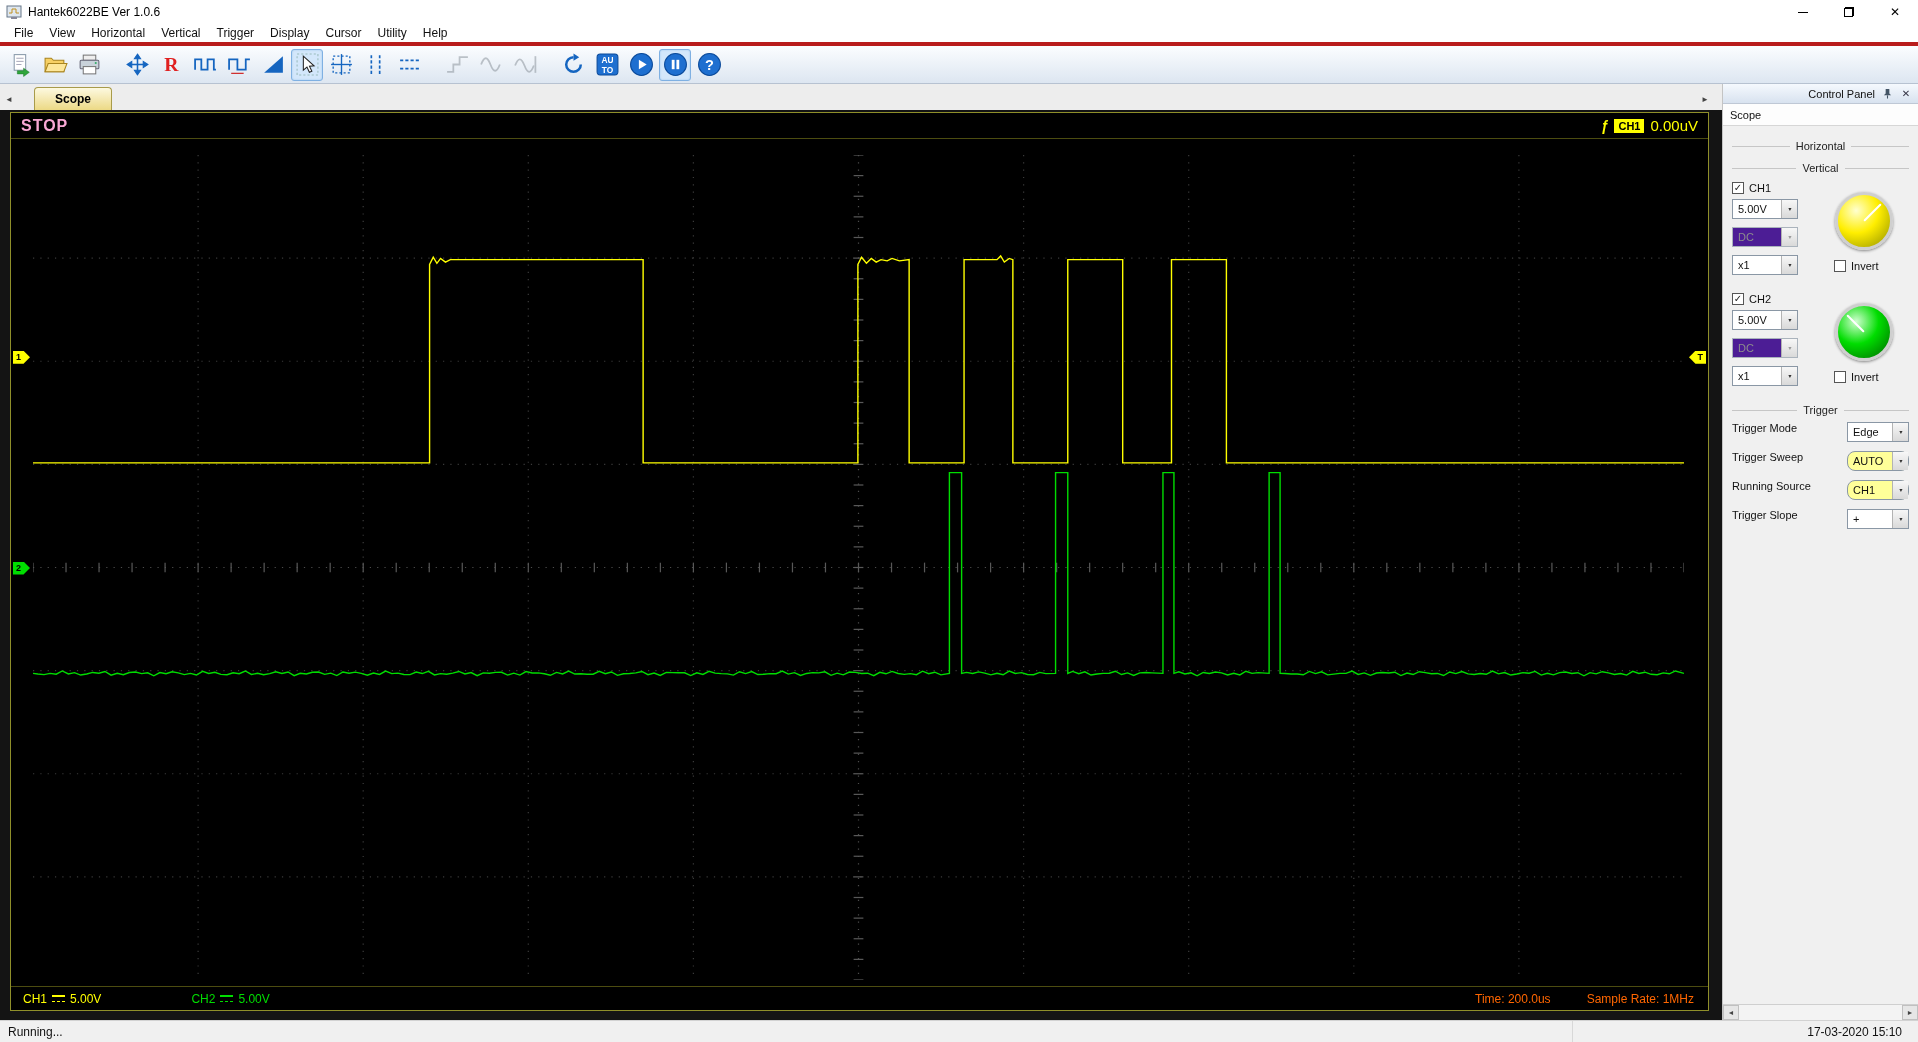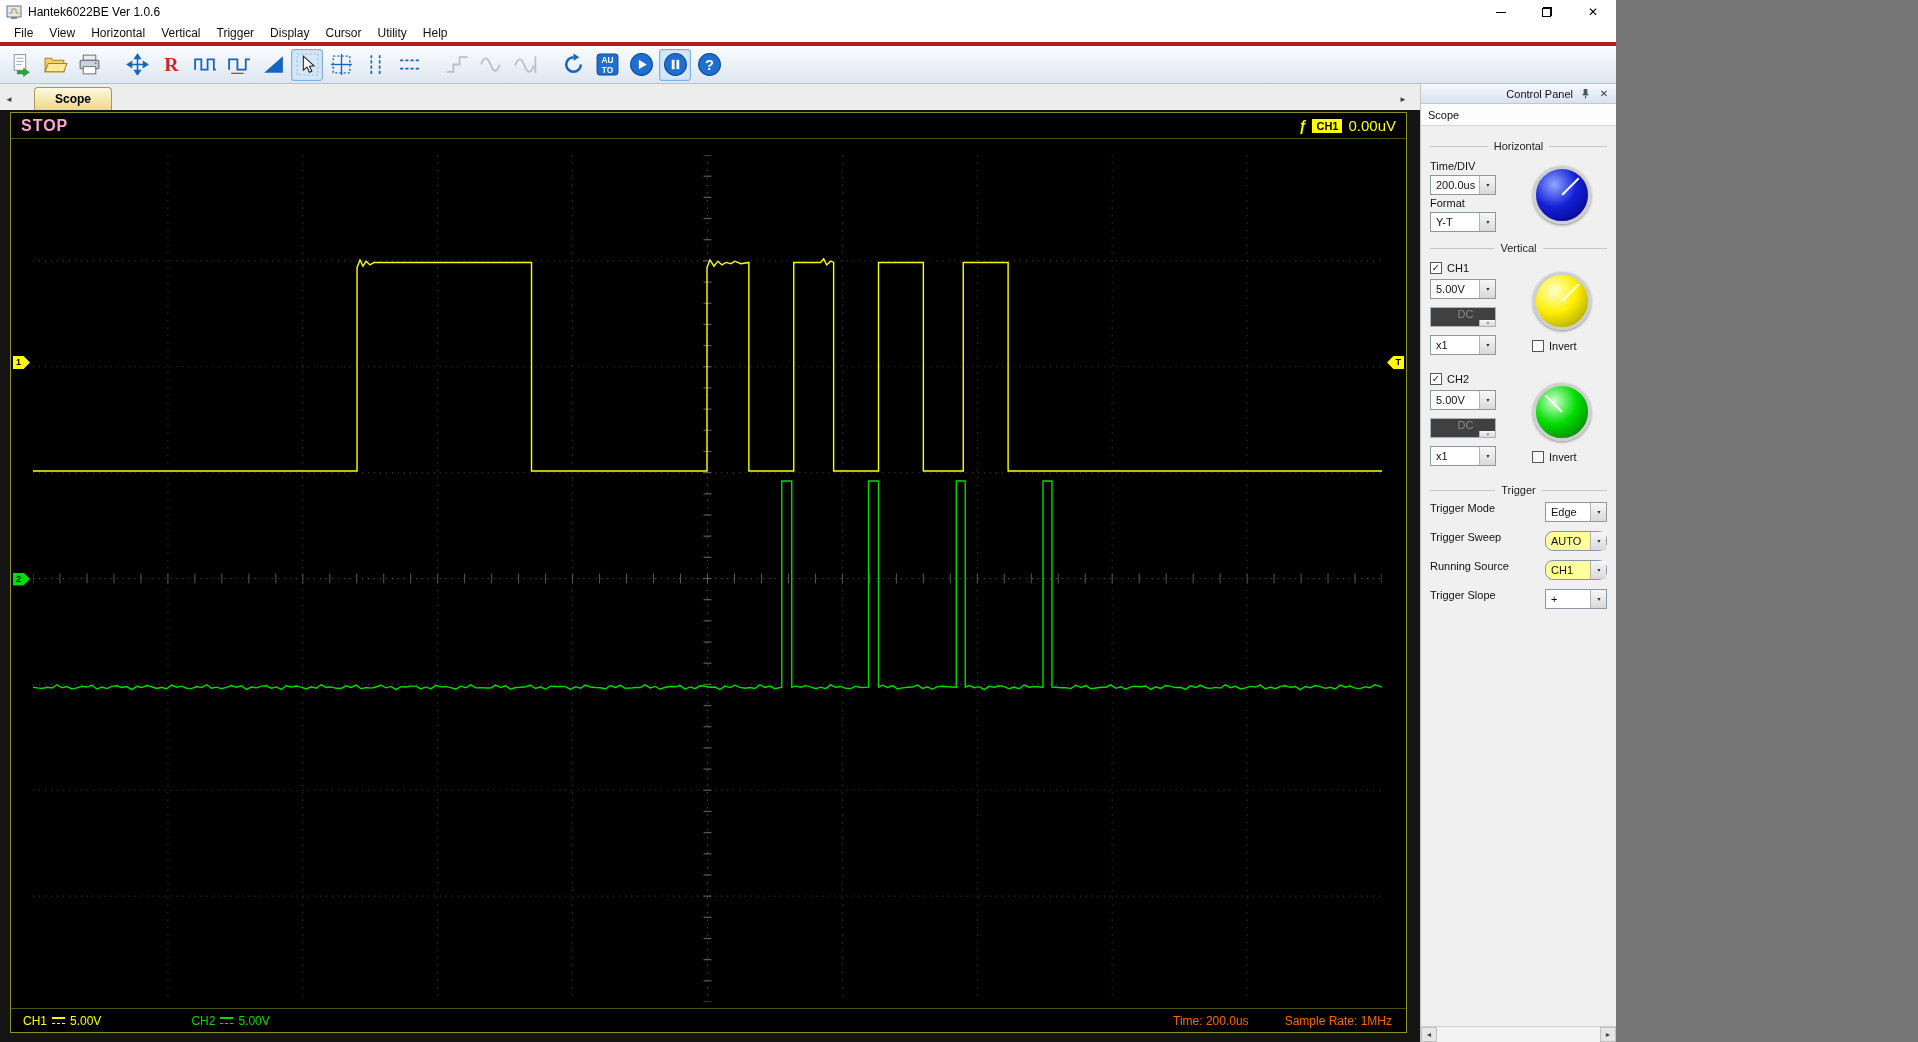--- a/index.html
+++ b/index.html
@@ -2,21 +2,21 @@
 <html><head>
 <meta charset="utf-8">
 <style>
   * { box-sizing: border-box; }
   html,body { margin:0; padding:0; }
   body {
     width:1918px; height:1042px; overflow:hidden;
     font-family:"Liberation Sans", sans-serif;
     background:#777;
   }
-  .app { width:1616px; height:1042px; display:flex; flex-direction:column; background:#fff; }
+  .app { width:1918px; height:1042px; display:flex; flex-direction:column; background:#fff; }
 
   
   .titlebar { height:24px; background:#ffffff; display:flex; align-items:center; flex:0 0 auto; }
   .app-icon { width:16px; height:16px; margin-left:6px; }
   .title-text { margin-left:6px; font-size:12px; color:#000; }
   .win-buttons { margin-left:auto; display:flex; height:100%; }
   .winbtn { width:46px; height:100%; display:flex; align-items:center; justify-content:center; cursor:default; }
   .min-glyph { width:10px; border-top:1px solid #000; display:inline-block; }
   .restore-glyph { position:relative; width:10px; height:10px; display:inline-block; }
   .restore-glyph::before { content:""; position:absolute; right:0; top:0; width:7px; height:7px; border:1px solid #000; }
@@ -97,21 +97,21 @@
   .cpanel-body { flex:1; padding:4px 9px 0 9px; overflow:hidden; }
 
   .gtitle { display:flex; align-items:center; gap:6px; margin:10px 0 6px 0; color:#222; }
   .gtitle::before, .gtitle::after { content:""; flex:1; border-top:1px solid #c6c6c6; }
 
   .sel { height:20px; border:1px solid #8a97a5; background:#fff; display:flex; align-items:center;
          padding-left:5px; font-size:11px; color:#111; }
   .sel .da { margin-left:auto; width:16px; height:100%; background:linear-gradient(#f7f7f7,#d9d9d9);
              border-left:1px solid #b3b3b3; display:flex; align-items:center; justify-content:center; }
   .sel .da::after { content:"▼"; font-size:6px; color:#333; transform:scale(0.9); }
-  .sel.disabled { background:#404040; color:#8d8d8d; border-color:#aab3bc;flex-direction:column; }
+  .sel.disabled { background:#4c1d95; color:#8d8d8d; border-color:#aab3bc; }
   .sel.disabled .da::after { color:#999; }
   .sel.hl { background:#ffff99;border-radius:8px; }
 
   .cb { width:12px; height:12px; border:1px solid #555; background:#fff; display:inline-flex;
         align-items:center; justify-content:center; font-size:10px; line-height:10px; color:#222; flex:0 0 auto; }
 
   .hgroup { display:flex; }
   .hgroup .col-l { width:86px; }
   .hgroup .col-r { flex:1; display:flex; align-items:center; justify-content:center; }
   .flabel { margin:2px 0 3px 0; }
@@ -503,39 +503,20 @@
       </div>
       <div class="cpanel-sub">
         <span>Scope</span>
       </div>
 
       <div class="cpanel-body">
 
         <div class="gtitle">
             <span>Horizontal</span>
           </div>
-        <div class="hgroup">
-          <div class="col-l">
-            <div class="flabel">Time/DIV</div>
-            <div class="sel w64">
-              <span>200.0us</span>
-                <span class="da"></span>
-            </div>
-            <div class="flabel">Format</div>
-            <div class="sel w64">
-              <span>Y-T</span>
-                <span class="da"></span>
-            </div>
-          </div>
-          <div class="col-r">
-            <div class="knob" style="background: radial-gradient(circle at 35% 30%, rgb(143, 168, 255) 0%, rgb(20, 32, 216) 45%, rgb(0, 0, 112) 100%);">
-                <span class="pointer" style="transform: rotate(225deg);"></span>
-              </div>
-          </div>
-        </div>
 
         <div class="gtitle">
             <span>Vertical</span>
           </div>
 
         <div class="vchan">
           <div class="col-l">
             <div class="cb-row">
               <span class="cb checked">✓</span>
               <span>CH1</span>
@@ -634,14 +615,20 @@
             <span>◄</span>
           </div>
         <div class="sc-track"></div>
         <div class="sc-btn">
             <span>►</span>
           </div>
       </div>
     </div>
   </div>
 
+  <div class="statusbar">
+    <span class="sb-left">Running...</span>
+    <div class="sb-right">
+      <span>17-03-2020 15:10</span>
+    </div>
+  </div>
 
 </div>
 
 </body></html>

